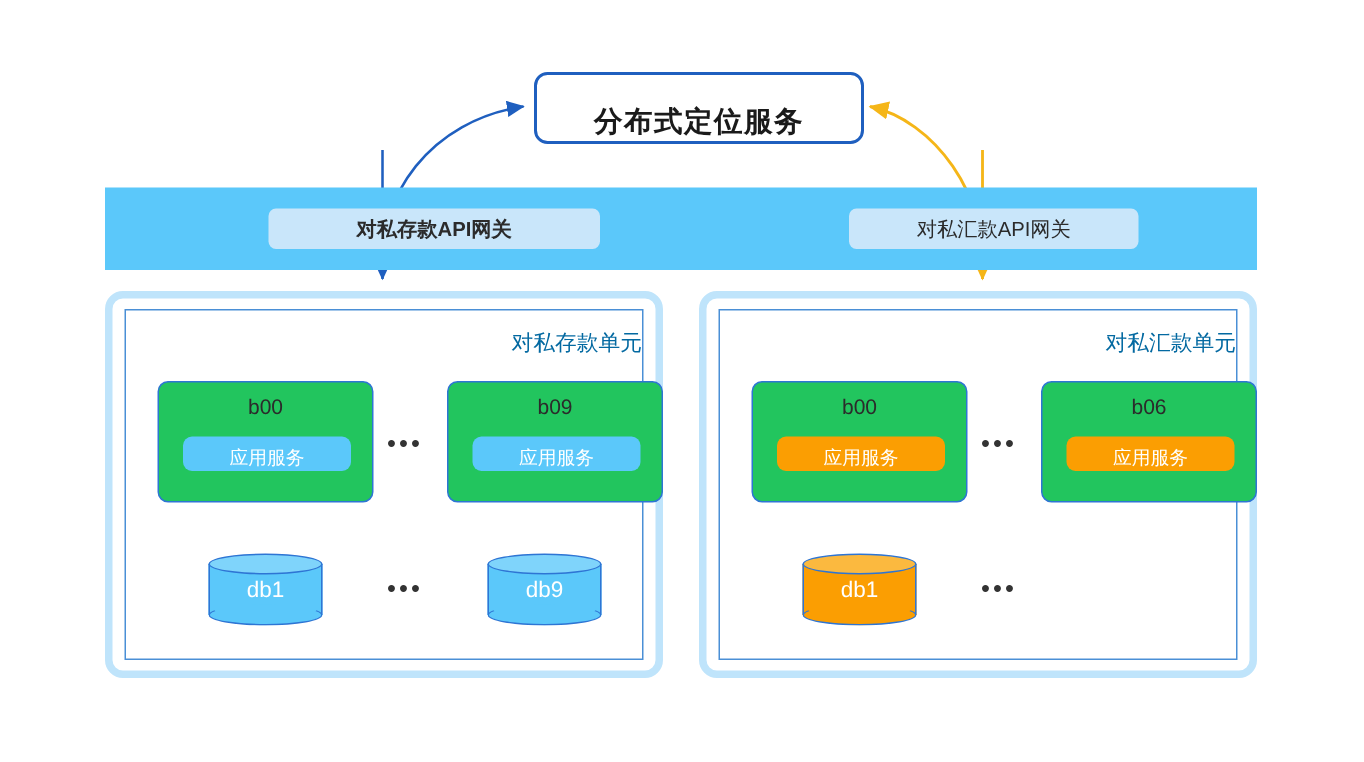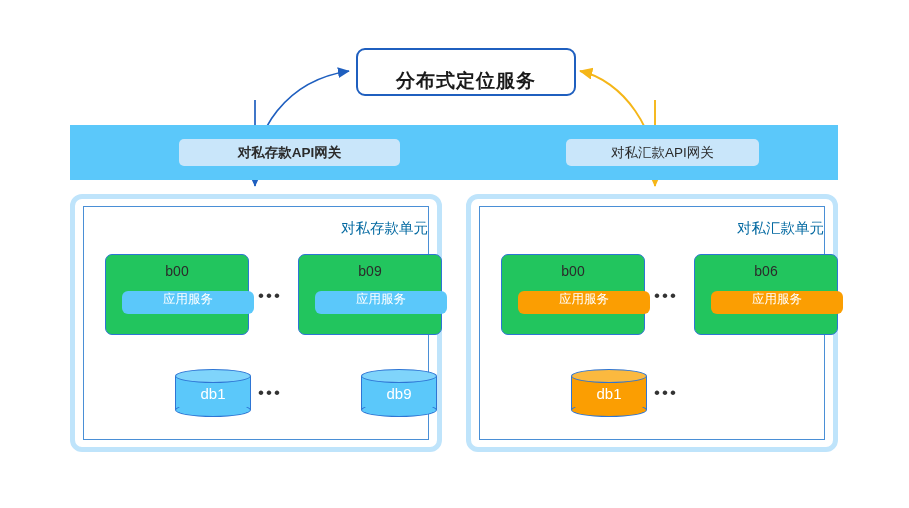--- a/index.html
+++ b/index.html
@@ -64,39 +64,39 @@
     border:1.6px solid #2E75D4;border-radius:7px;background:#22c55e;
     box-sizing:border-box;
   }
   .cell-a{left:21px;}
   .cell-b{left:214px;}
   .cell-name{
     position:absolute;top:8px;left:0;width:100%;text-align:center;
     font-size:14px;color:#2b2b2b;
   }
   .svc-pill{
-    position:absolute;left:16px;top:36px;width:132px;height:23px;
-    border-radius:6px;display:flex;align-items:flex-start;justify-content:center;
+    position:absolute;left:16px;top:36px;width:112px;height:23px;
+    border-radius:6px;display:flex;align-items:flex-end;justify-content:center;
   }
   .svc-pill span{font-size:12.5px;color:#ffffff;}
   .svc-blue{background:#5BC8FA;}
   .svc-orange{background:#FB9E02;}
 
   .dots{
     position:absolute;top:80px;left:165px;width:42px;text-align:center;
     font-size:17px;color:#333;letter-spacing:2px;line-height:1;
   }
   .dots-db{
     position:absolute;top:177px;left:165px;width:42px;text-align:center;
     font-size:17px;color:#333;letter-spacing:2px;line-height:1;
   }
 
   
   .db{
-    position:absolute;top:162px;width:88px;height:46px;margin-left:36px;
+    position:absolute;top:162px;width:88px;height:46px;
   }
   .db-a{left:55px;}
   .db-b{left:241px;border-radius:15px;}
   .db-body{
     position:absolute;left:0;top:7px;width:76px;height:34px;
     border-left:1.6px solid #2E75D4;border-right:1.6px solid #2E75D4;
     box-sizing:border-box;
   }
   .db-top{
     position:absolute;left:0;top:0;width:76px;height:14px;

